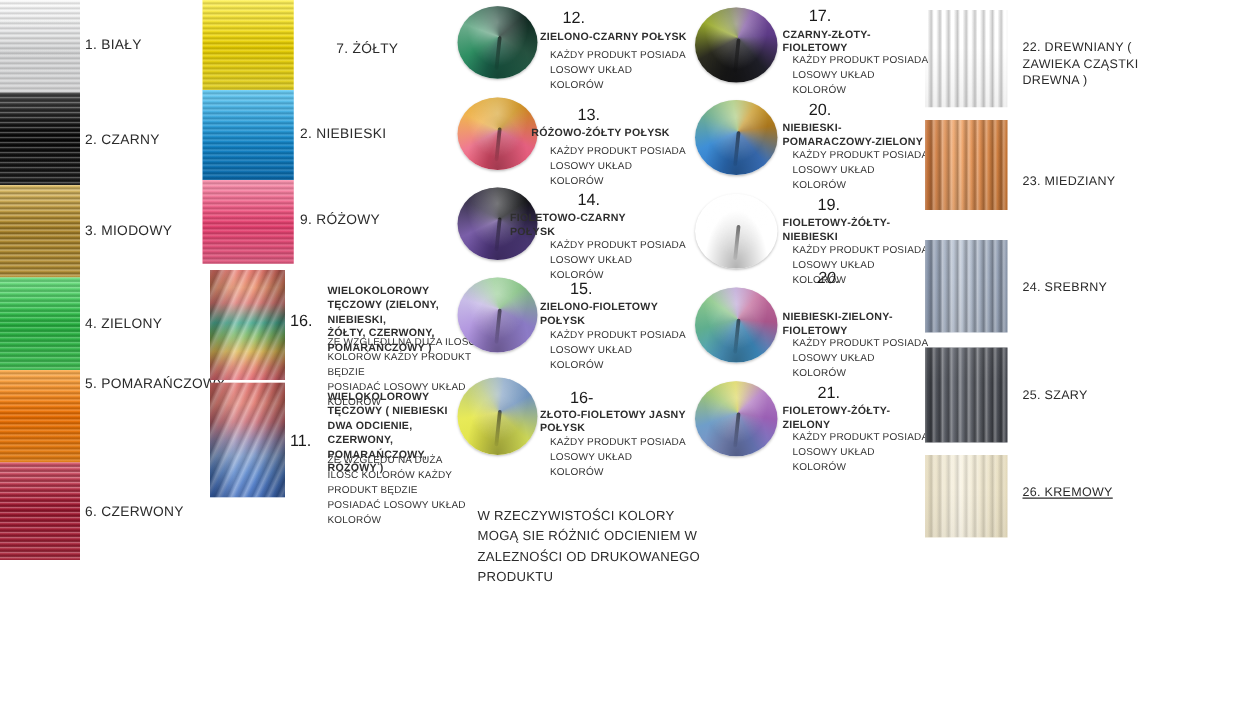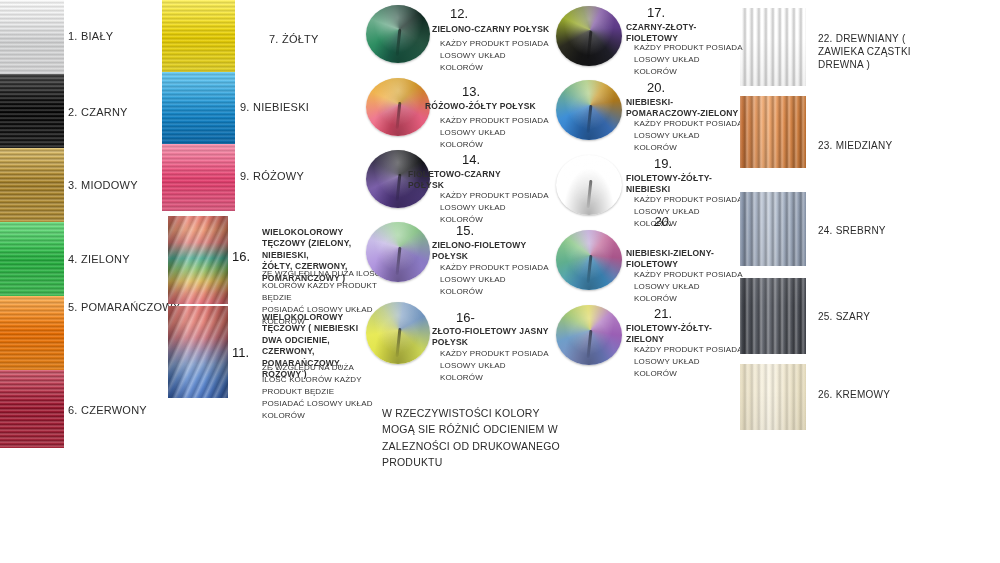--- a/index.html
+++ b/index.html
@@ -99,21 +99,21 @@
   <div class="swatch" style="left:162px;top:0px;width:73px;height:72px;background:linear-gradient(to bottom,#fff14e,#ecd200 52%,#f8e52a);">
     <div class="ribs h" style="opacity:.6"></div>
     <div class="sheen" style="opacity:.4"></div>
   </div>
   <div class="lbl big" style="left:240px;top:32px;margin-left:29px;">7. ŻÓŁTY</div>
 
   <div class="swatch" style="left:162px;top:72px;width:73px;height:72px;background:linear-gradient(to bottom,#5cc8f4,#1187cd 62%,#0b73ba);">
     <div class="ribs h" style="opacity:.6"></div>
     <div class="sheen" style="opacity:.4"></div>
   </div>
-  <div class="lbl big" style="left:240px;top:100px;">9. NIEBIESKI</div>
+  <div class="lbl big" style="left:240px;top:100px;">2. NIEBIESKI</div>
 
   <div class="swatch" style="left:162px;top:144px;width:73px;height:67px;background:linear-gradient(to bottom,#fa8ba9,#ea3f70 55%,#f4648d);">
     <div class="ribs h" style="opacity:.6"></div>
     <div class="sheen" style="opacity:.4"></div>
   </div>
   <div class="lbl big" style="left:240px;top:169px;text-align:right;">9. RÓŻOWY</div>
 
   <div class="vase" style="left:168px;top:216px;width:60px;height:88px;">
     <div class="body" style="background:linear-gradient(to bottom,#e2685e,#e88a64 16%,#d9736e 30%,#3fa58a 48%,#7cb85e 60%,#d8b24a 74%,#e07a62 88%,#e35f6b);"></div>
     <div class="twist"></div>
@@ -301,15 +301,15 @@
   <div class="swatch" style="left:740px;top:278px;width:66px;height:76px;background:linear-gradient(to right,#3b3e45,#6a6e77 40%,#55585f 68%,#3f424a);">
     <div class="ribs v" style="opacity:.9"></div>
     <div class="sheen" style="opacity:.25"></div>
   </div>
   <div class="lbl" style="left:818px;top:310px;">25. SZARY</div>
 
   <div class="swatch" style="left:740px;top:364px;width:66px;height:66px;background:linear-gradient(to right,#e6dcbf,#faf5e6 42%,#efe7cf 70%,#e4dabb);">
     <div class="ribs v" style="opacity:.45"></div>
     <div class="sheen" style="opacity:.2"></div>
   </div>
-  <div class="lbl" style="left:818px;top:388px;">26. KREMOWY</div>
+  <div class="lbl" style="left:818px;top:388px;text-decoration:underline;">26. KREMOWY</div>
 
 </div>
 
 </body></html>

